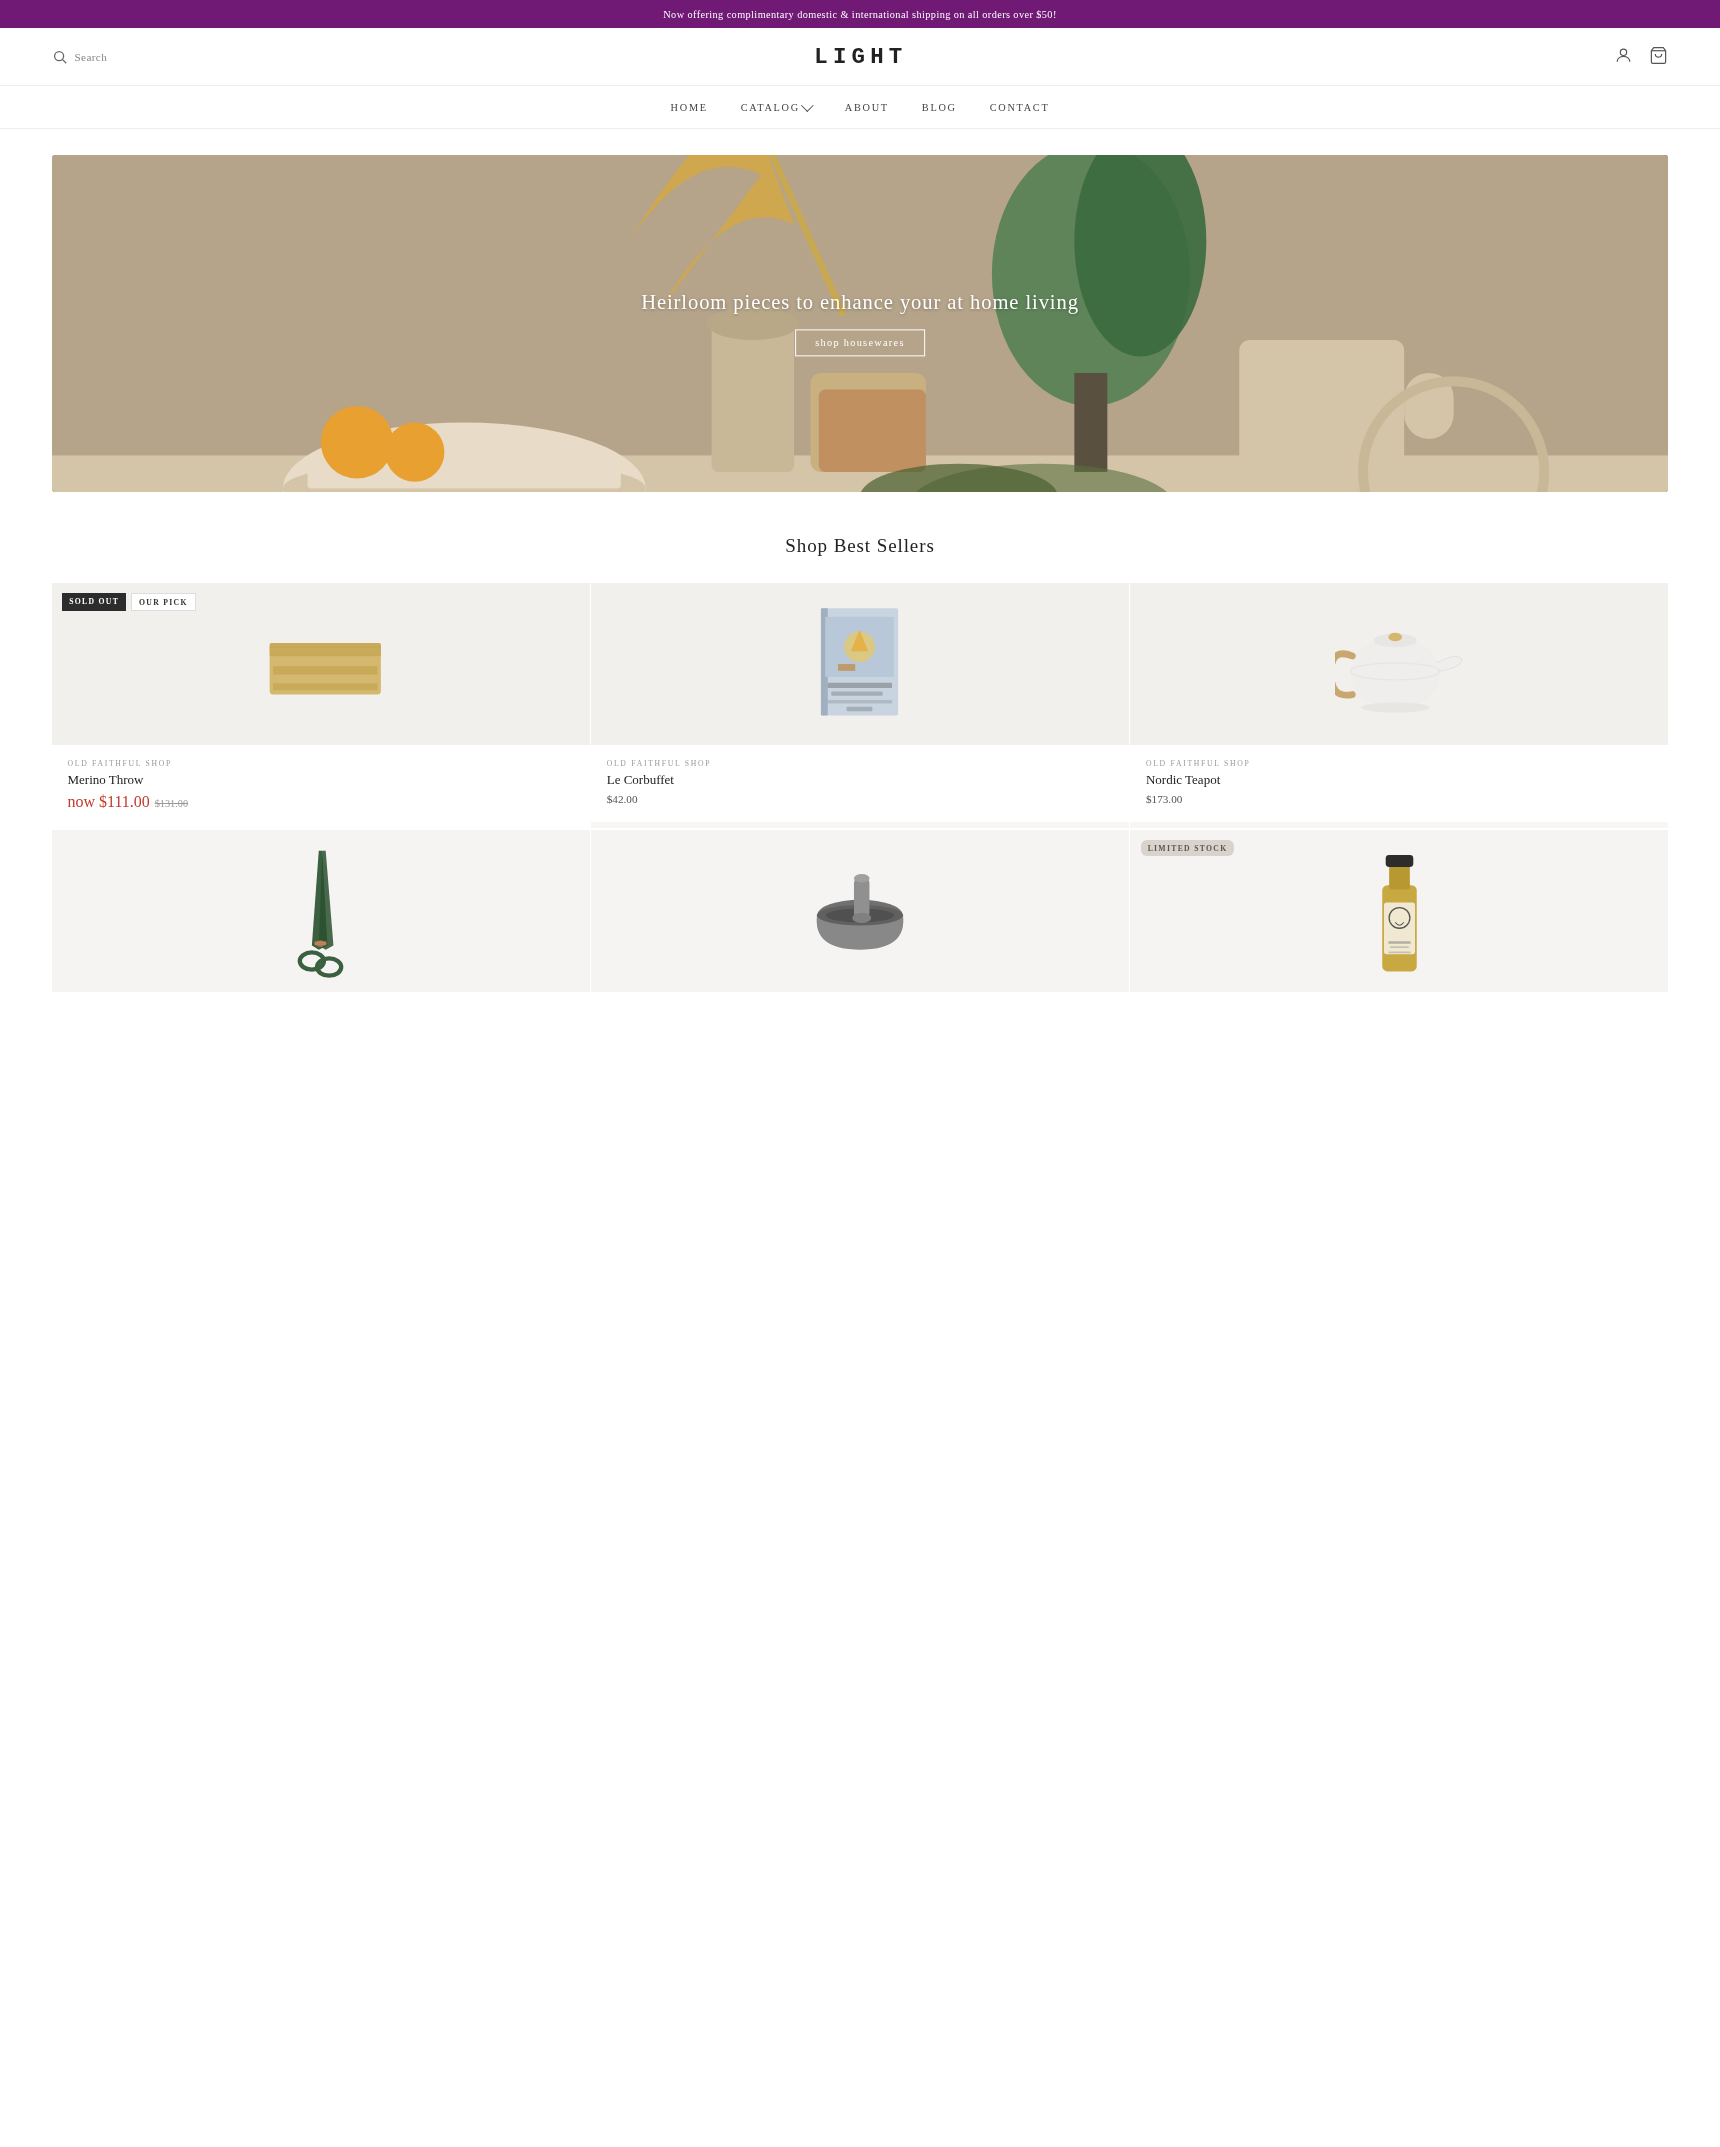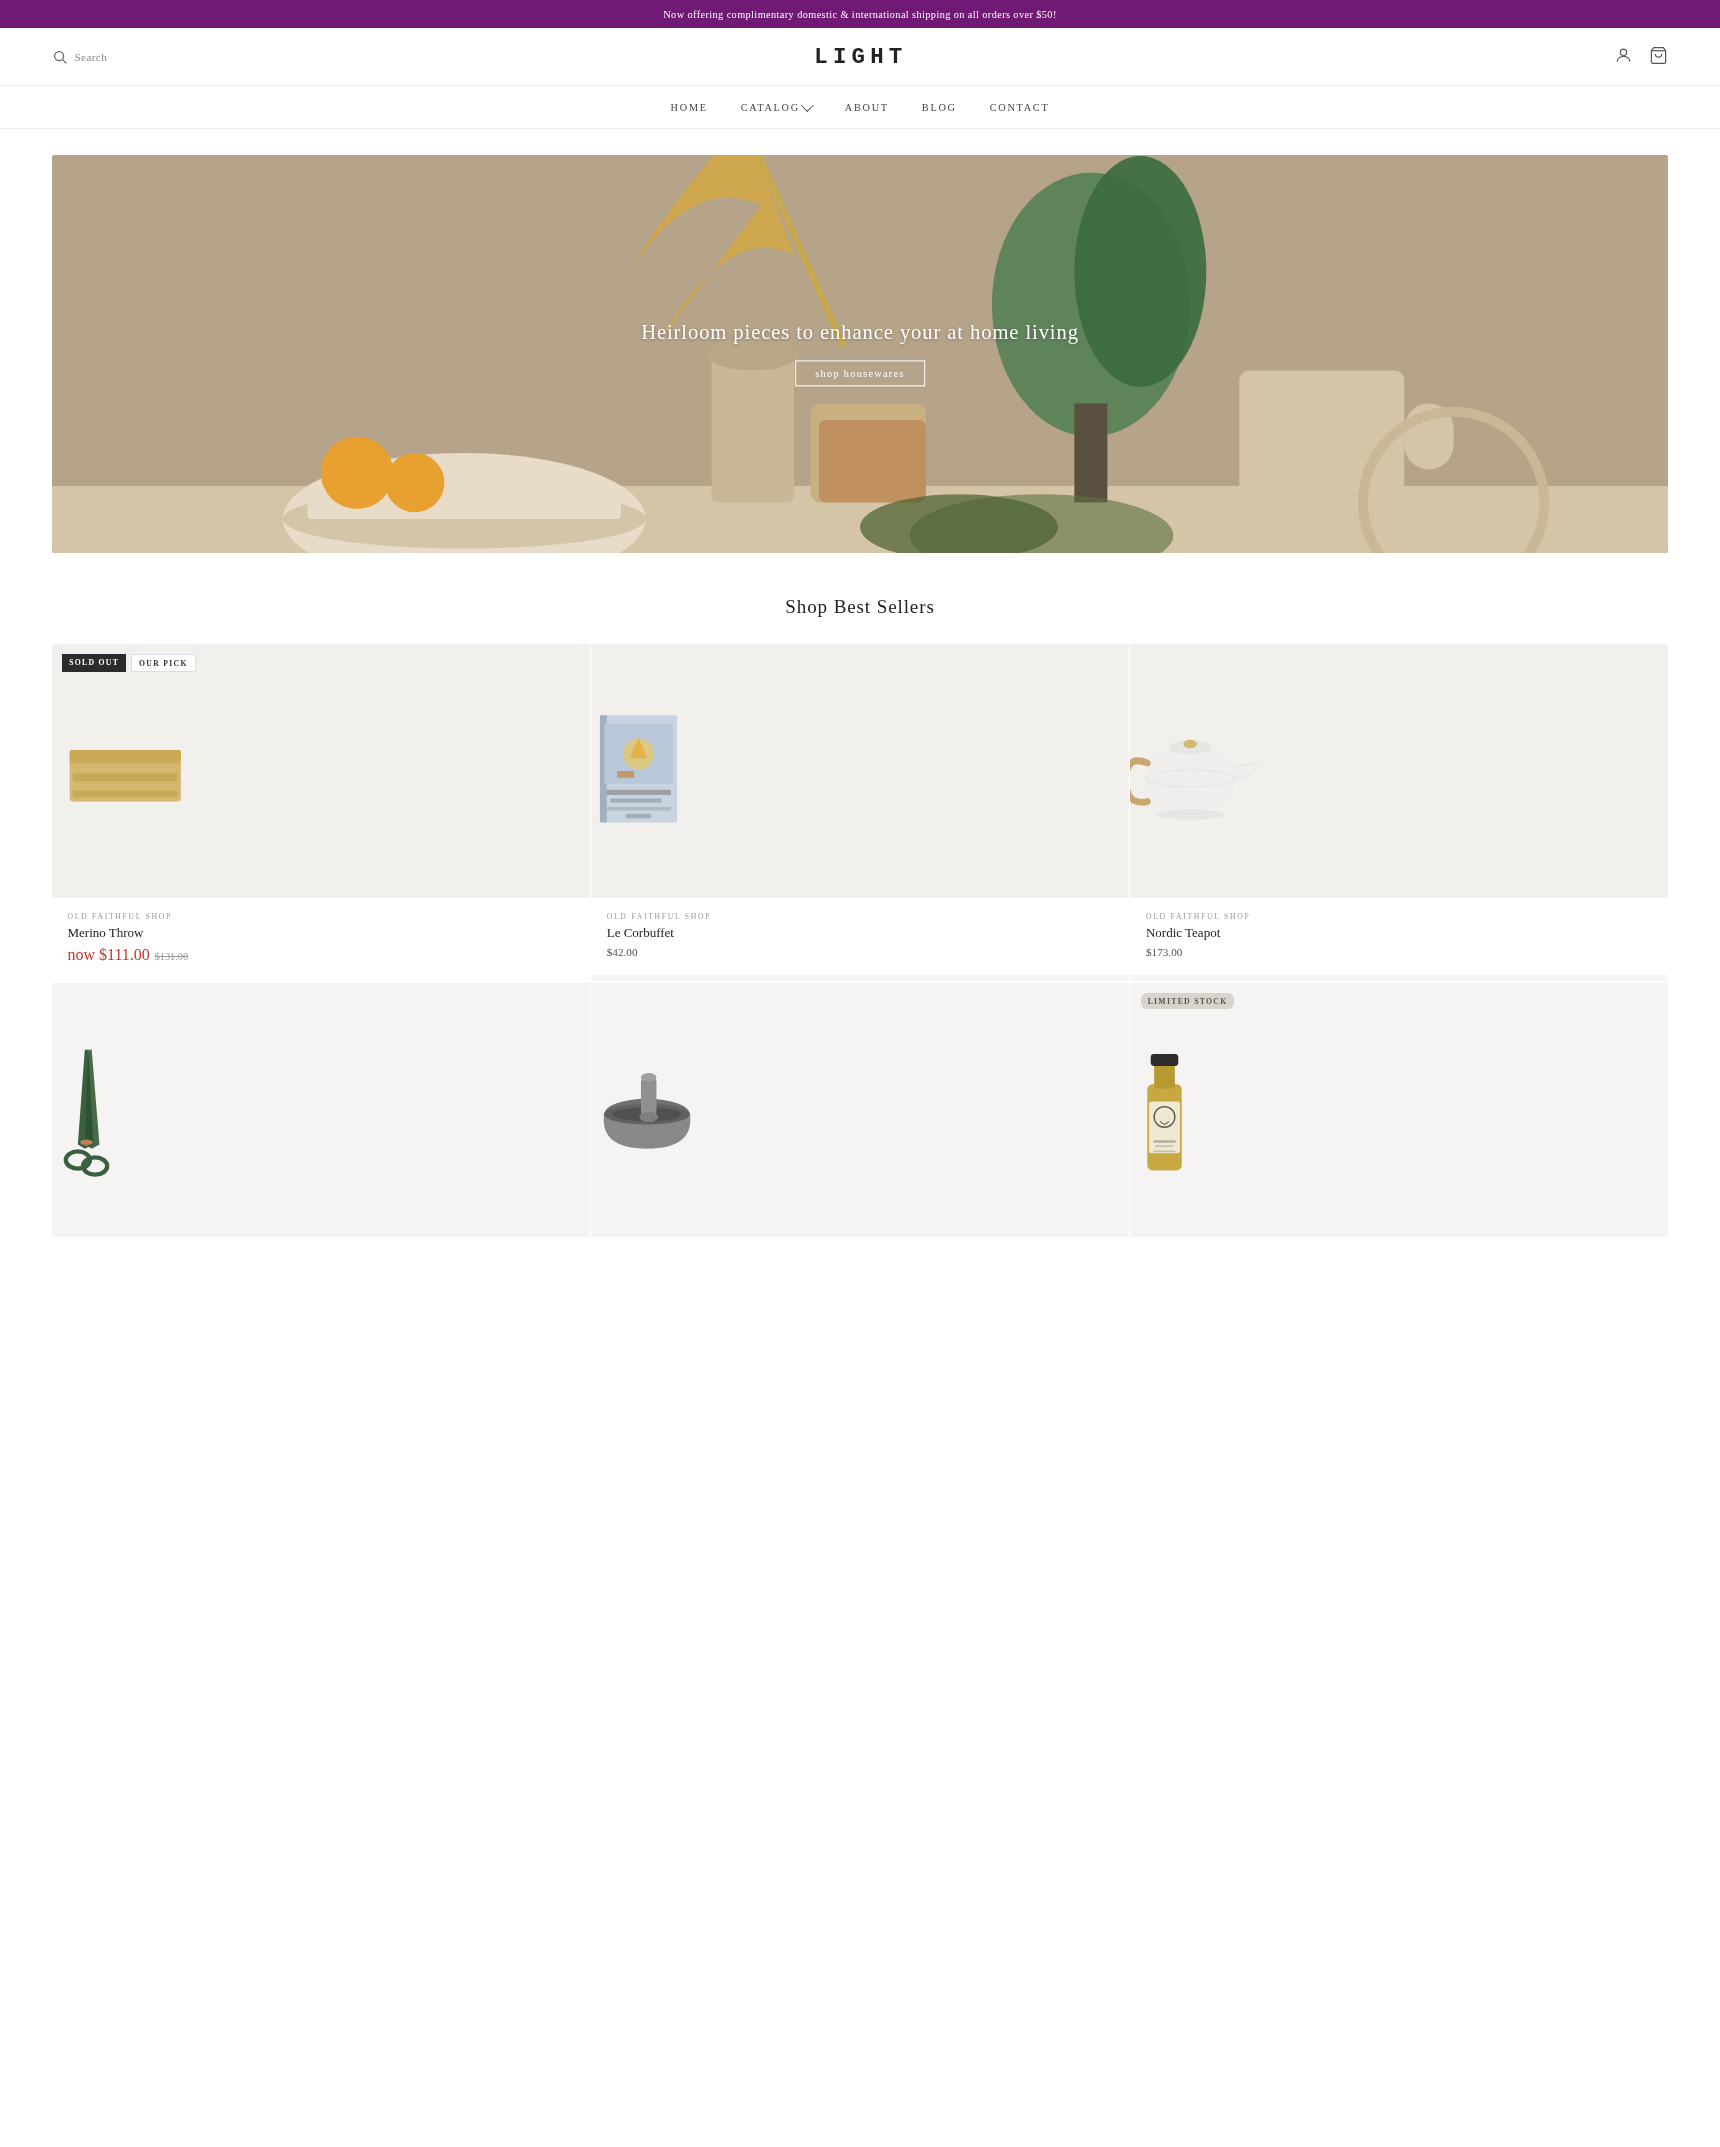--- a/index.html
+++ b/index.html
@@ -83,21 +83,21 @@
       text-decoration: none;
     }
 
     
     .hero {
       position: relative;
       margin: 0 52px;
       margin-top: 26px;
       border-radius: 3.4px;
       overflow: hidden;
-      height: 398px;
+      height: 337px;
       background: #c8b89a;
     }
     .hero-bg {
       width: 100%;
       height: 100%;
       background: linear-gradient(135deg, #c8b89a 0%, #9e8f78 30%, #7a7060 60%, #5c5448 100%);
       position: absolute;
       top: 0; left: 0;
     }
     .hero-content {
@@ -145,23 +145,24 @@
       grid-template-columns: repeat(3, 1fr);
       gap: 1.7px;
       margin: 0 52px;
     }
     .product-card {
       background: #f7f6f4;
       cursor: pointer;
       position: relative;
     }
     .product-image-area {
-      height: 254px;
+      height: 162px;
       display: flex;
       align-items: center;
+      justify-content: center;
       background: #f2f0ec;
       position: relative;
       overflow: hidden;
     }
     .product-badges {
       position: absolute;
       top: 10.3px;
       left: 10.3px;
       display: flex;
       gap: 5.2px;

